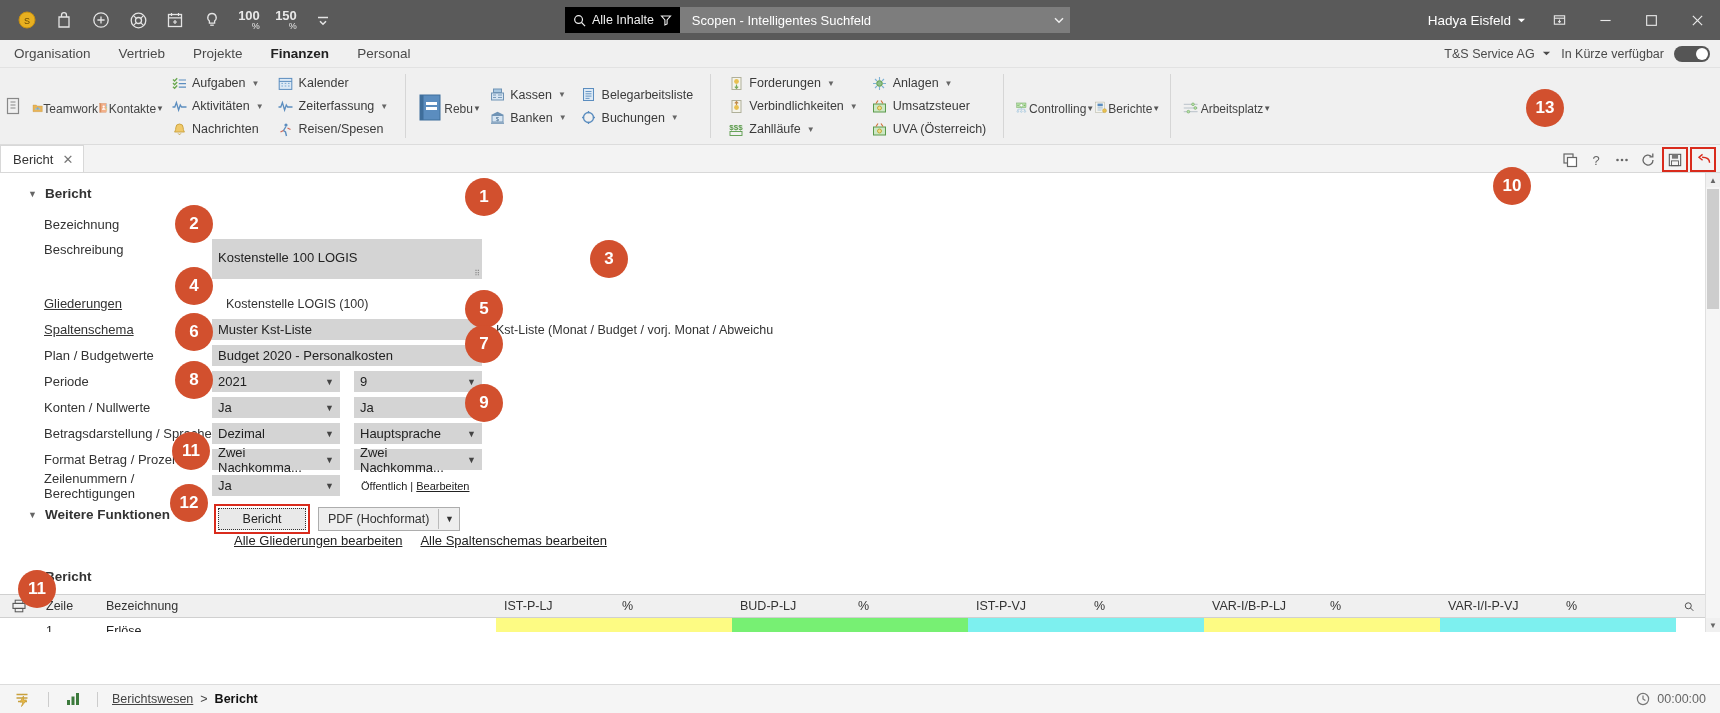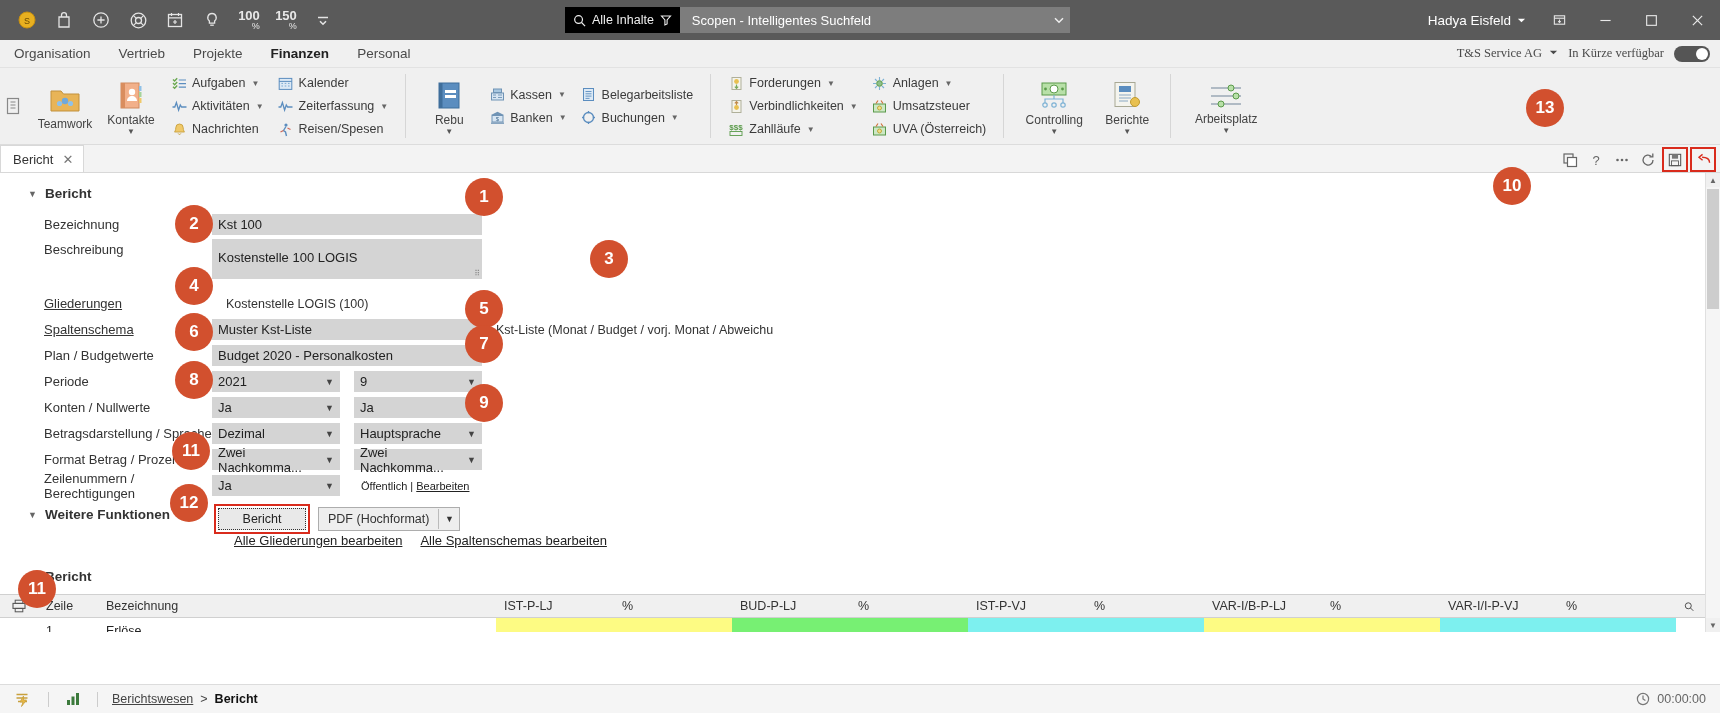--- a/index.html
+++ b/index.html
@@ -23,30 +23,30 @@
   .search-text{flex:1;color:#fff;font-size:13px;padding-left:12px;}
   .search-dd{width:22px;display:flex;align-items:center;justify-content:center;color:#efefef;}
   .tb-right{position:absolute;right:0;top:0;height:40px;display:flex;align-items:center;gap:0;}
   .user{color:#fff;font-size:13.5px;display:flex;align-items:center;gap:6px;padding:0 10px;}
   .win-btn{width:46px;height:40px;display:flex;align-items:center;justify-content:center;color:#e9e9e9;}
 
   
   .menubar{height:27px;background:#f0f0f0;display:flex;align-items:center;border-bottom:1px solid #e2e2e2;position:relative;}
   .menu-item{padding:0 14px;font-size:13.5px;color:#4a4a4a;line-height:27px;}
   .menu-item.active{font-weight:bold;color:#222;}
-  .mb-right{position:absolute;right:10px;top:0;height:27px;display:flex;align-items:center;gap:10px;font-size:12.5px;color:#4a4a4a;font-family:Liberation Serif, serif;}
+  .mb-right{position:absolute;right:10px;top:0;height:27px;display:flex;align-items:center;gap:10px;font-size:12.5px;color:#4a4a4a;}
   .toggle{width:36px;height:16px;border-radius:9px;background:#555;position:relative;}
   .toggle::after{content:"";position:absolute;right:2px;top:2px;width:12px;height:12px;border-radius:50%;background:#fff;}
 
   
   .ribbon{height:76px;background:#f0f0f0;display:flex;align-items:stretch;border-bottom:1px solid #dcdcdc;position:relative;}
   .rb-handle{width:26px;display:flex;align-items:center;justify-content:center;}
   .rb-group{display:flex;align-items:stretch;padding:0 6px;}
   .rb-sep{width:1px;background:#d6d6d6;margin:6px 4px;}
-  .big-btn{width:66px;display:flex;flex-direction:column;align-items:center;justify-content:center;padding-top:4px;}
+  .big-btn{width:66px;display:flex;flex-direction:row;align-items:center;justify-content:flex-start;padding-top:4px;}
   .big-btn .lbl{font-size:12px;color:#444;margin-top:3px;text-align:center;line-height:13px;}
   .big-btn .chev{font-size:8px;color:#555;line-height:8px;margin-top:1px;}
   .small-col{display:flex;flex-direction:column;justify-content:center;gap:2px;padding:4px 2px;}
   .small-btn{display:flex;align-items:center;gap:5px;height:21px;padding:0 5px;font-size:12.5px;color:#3b3b3b;white-space:nowrap;}
   .small-btn .ic{width:16px;height:16px;display:flex;align-items:center;justify-content:center;}
   .small-btn .ca{font-size:8px;color:#666;margin-left:1px;}
 
   
   .tabstrip{height:27px;background:#f3f3f3;border-bottom:1px solid #d8d8d8;display:flex;align-items:flex-end;position:relative;}
   .doctab{height:26px;background:#fff;border:1px solid #d8d8d8;border-bottom:none;display:flex;align-items:center;gap:9px;padding:0 10px 0 12px;font-size:13px;color:#333;}
@@ -544,21 +544,20 @@
 
     <div class="section-h" style="position:absolute;left:28px;top:13px;">
       <span class="tri">▼</span>
       <span>Bericht</span>
     </div>
 
     <div style="position:absolute;left:0;top:40px;right:0;">
 
       <div class="frow">
         <div class="flabel">Bezeichnung</div>
-        <div class="fin" style="width:270px">Kst 100</div>
       </div>
 
       <div class="frow" style="height:42px;align-items:flex-start">
         <div class="flabel" style="line-height:21px">Beschreibung</div>
         <div class="fin" style="width:270px;height:40px;align-items:flex-start;padding-top:11px;position:relative">
           <span>Kostenstelle 100 LOGIS</span>
           <span style="position:absolute;right:2px;bottom:1px;font-size:8px;color:#888">⠿</span>
         </div>
       </div>
 

